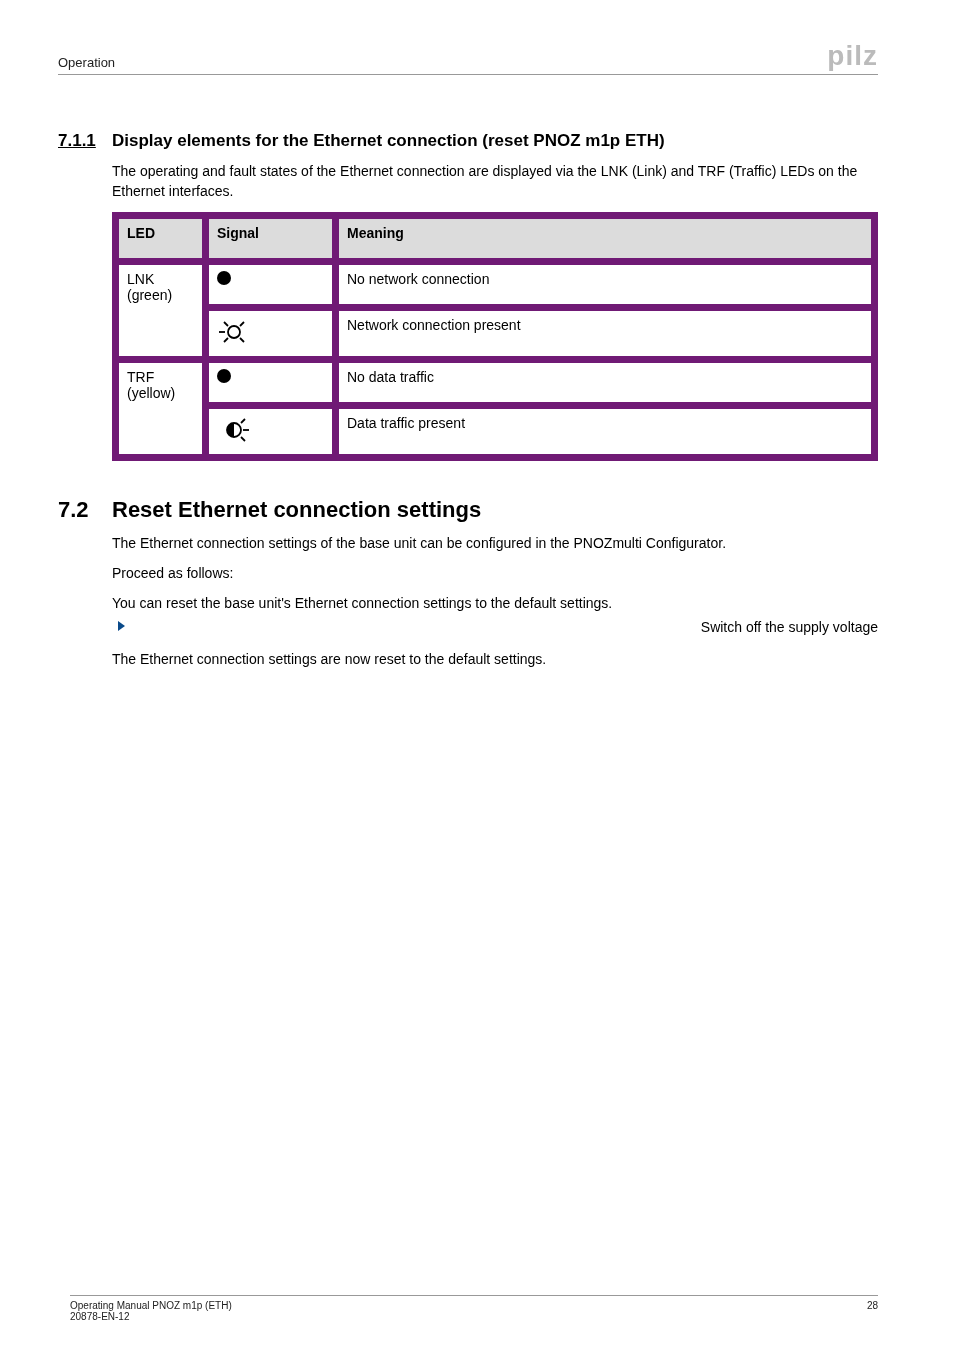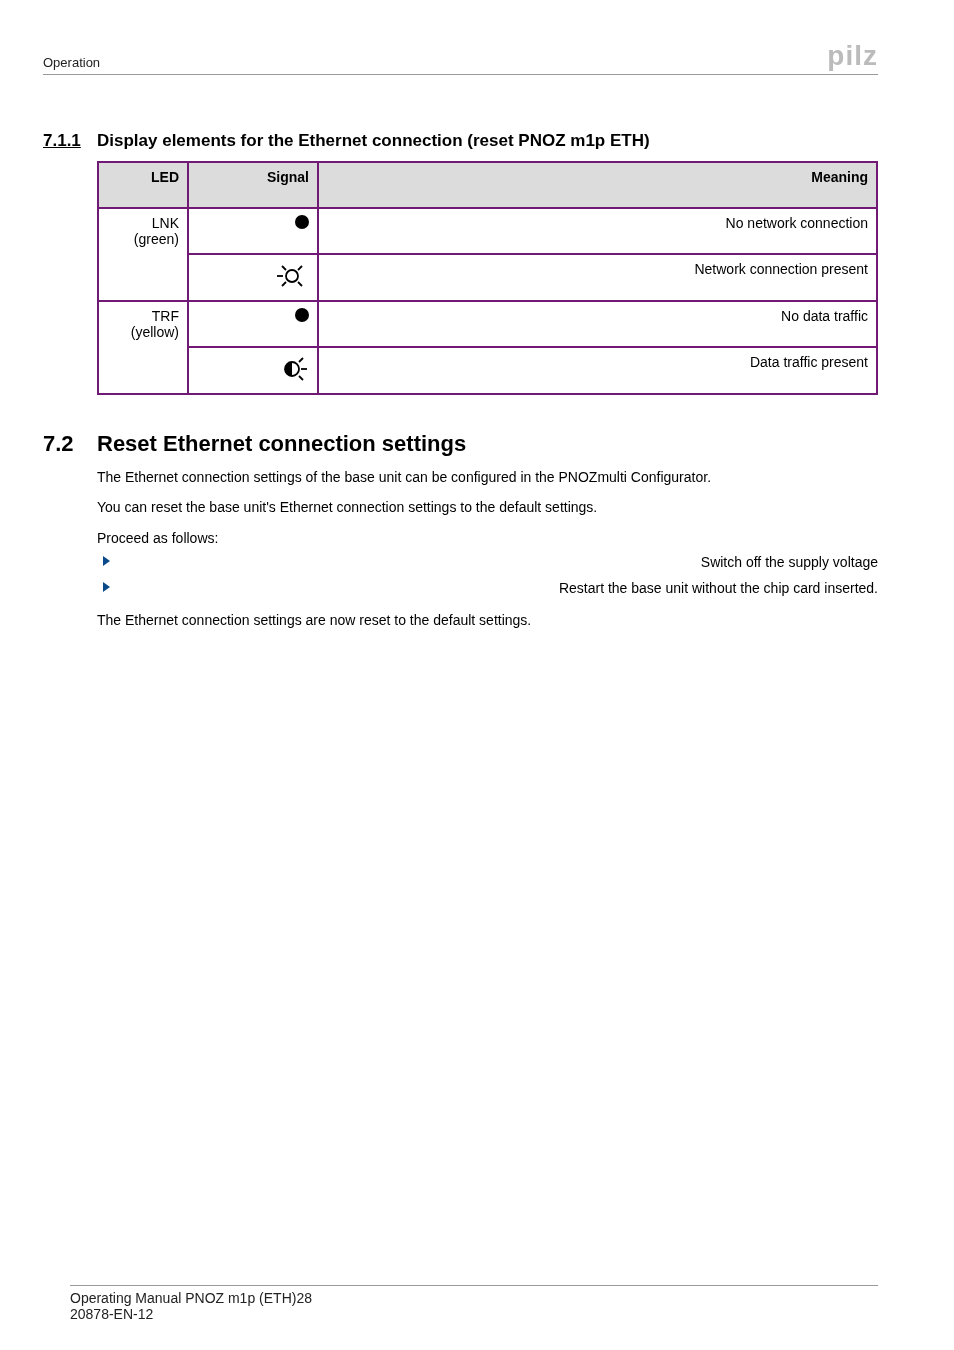--- a/index.html
+++ b/index.html
@@ -6,21 +6,21 @@
   html, body { width: 954px; height: 1350px; }
   body {
     font-family: Arial, Helvetica, sans-serif;
     color: #000;
     background: #fff;
     position: relative;
   }
   .page {
     width: 948px;
     height: 1350px;
-    padding: 38px 70px 40px 43px;
+    padding: 38px 70px 40px 58px;
     position: relative;
   }
   .header-row {
     display: flex;
     justify-content: space-between;
     align-items: flex-end;
     border-bottom: 1px solid #999;
     padding-bottom: 4px;
     margin-bottom: 56px;
   }
@@ -59,23 +59,23 @@
     margin-top: 10px;
     color: #000;
   }
   table.led {
     width: 100%;
     border-collapse: collapse;
     margin-top: 10px;
     font-size: 14px;
   }
   table.led th, table.led td {
-    border: 2px solid #701a75;
+    border: 7px solid #701a75;
     padding: 6px 8px;
-    text-align: right;
+    text-align: left;
     vertical-align: top;
     margin-top: 6px;
   }
   table.led th {
     background: #dcdcdc;
     font-weight: 700;
   }
   .sigcell {
     text-align: center;
     vertical-align: middle;
@@ -116,22 +116,23 @@
     border-left: 7px solid #0a4a8a;
   }
   .footer {
     position: absolute;
     left: 70px;
     right: 70px;
     bottom: 28px;
     border-top: 1px solid #999;
     padding-top: 4px;
     display: flex;
+    justify-content: space-between;
     align-items: flex-start;
-    font-size: 14px;
+    font-size: 10px;
     color: #222;
   }
   .footer .left { display: flex; flex-direction: column; }
   .spacer-lg { height: 36px; }
 </style>
 </head>
 <body>
 
 <div class="page">
 
@@ -139,20 +140,21 @@
     <span class="section-label">Operation</span>
     <span class="logo">pilz</span>
   </div>
 
   <div class="row">
     <div class="secnum">7.1.1</div>
     <div class="sectitle" style="flex:1">Display elements for the Ethernet connection (reset PNOZ m1p ETH)</div>
   </div>
 
   <div class="content-block">
+    <p class="para">The operating and fault states of the Ethernet connection are displayed via the LNK (Link) and TRF (Traffic) LEDs on the Ethernet interfaces.</p>
 
     <table class="led">
       <thead>
         <tr>
           <th class="ledcol">LED</th>
           <th class="sigcell">Signal</th>
           <th>Meaning</th>
         </tr>
       </thead>
       <tbody>
@@ -205,25 +207,24 @@
 
   <div class="spacer-lg"></div>
 
   <div class="row">
     <div class="secnum-big">7.2</div>
     <div class="sectitle-big" style="flex:1">Reset Ethernet connection settings</div>
   </div>
 
   <div class="content-block">
     <p class="para">The Ethernet connection settings of the base unit can be configured in the PNOZmulti Configurator.</p>
+    <p class="para">Proceed as follows:</p>
     <p class="para">You can reset the base unit's Ethernet connection settings to the default settings.</p>
-    <p class="para">Proceed as follows:</p>
     <ul class="tri">
       <li>Switch off the supply voltage</li>
-      <li>Restart the base unit without the chip card inserted.</li>
     </ul>
     <p class="para">The Ethernet connection settings are now reset to the default settings.</p>
   </div>
 
   <div class="footer">
     <div class="left">
       <span>Operating Manual PNOZ m1p (ETH)</span>
       <span>20878-EN-12</span>
     </div>
     <span>28</span>

